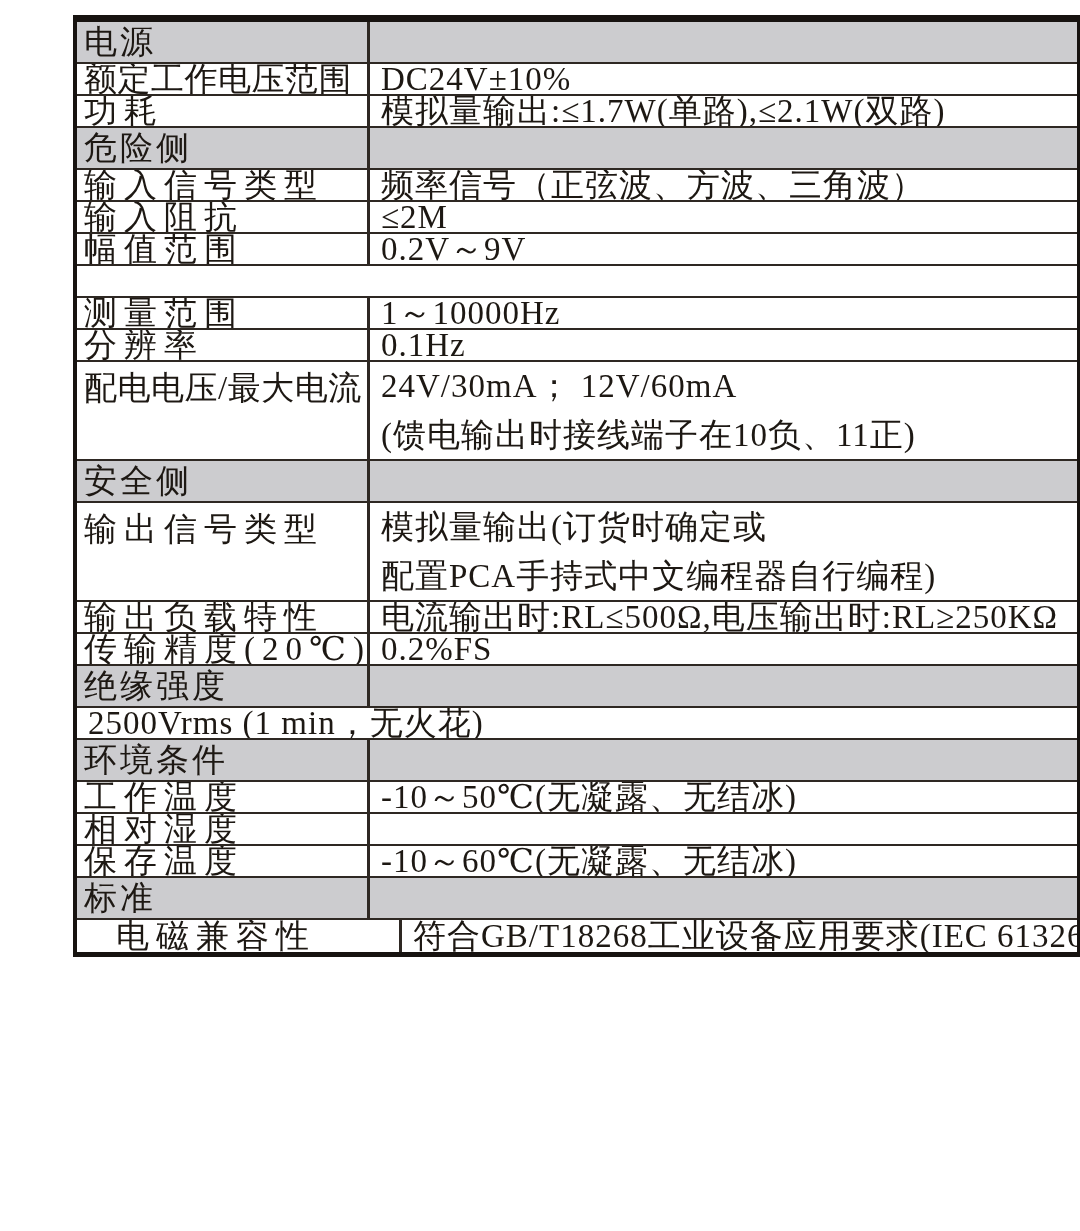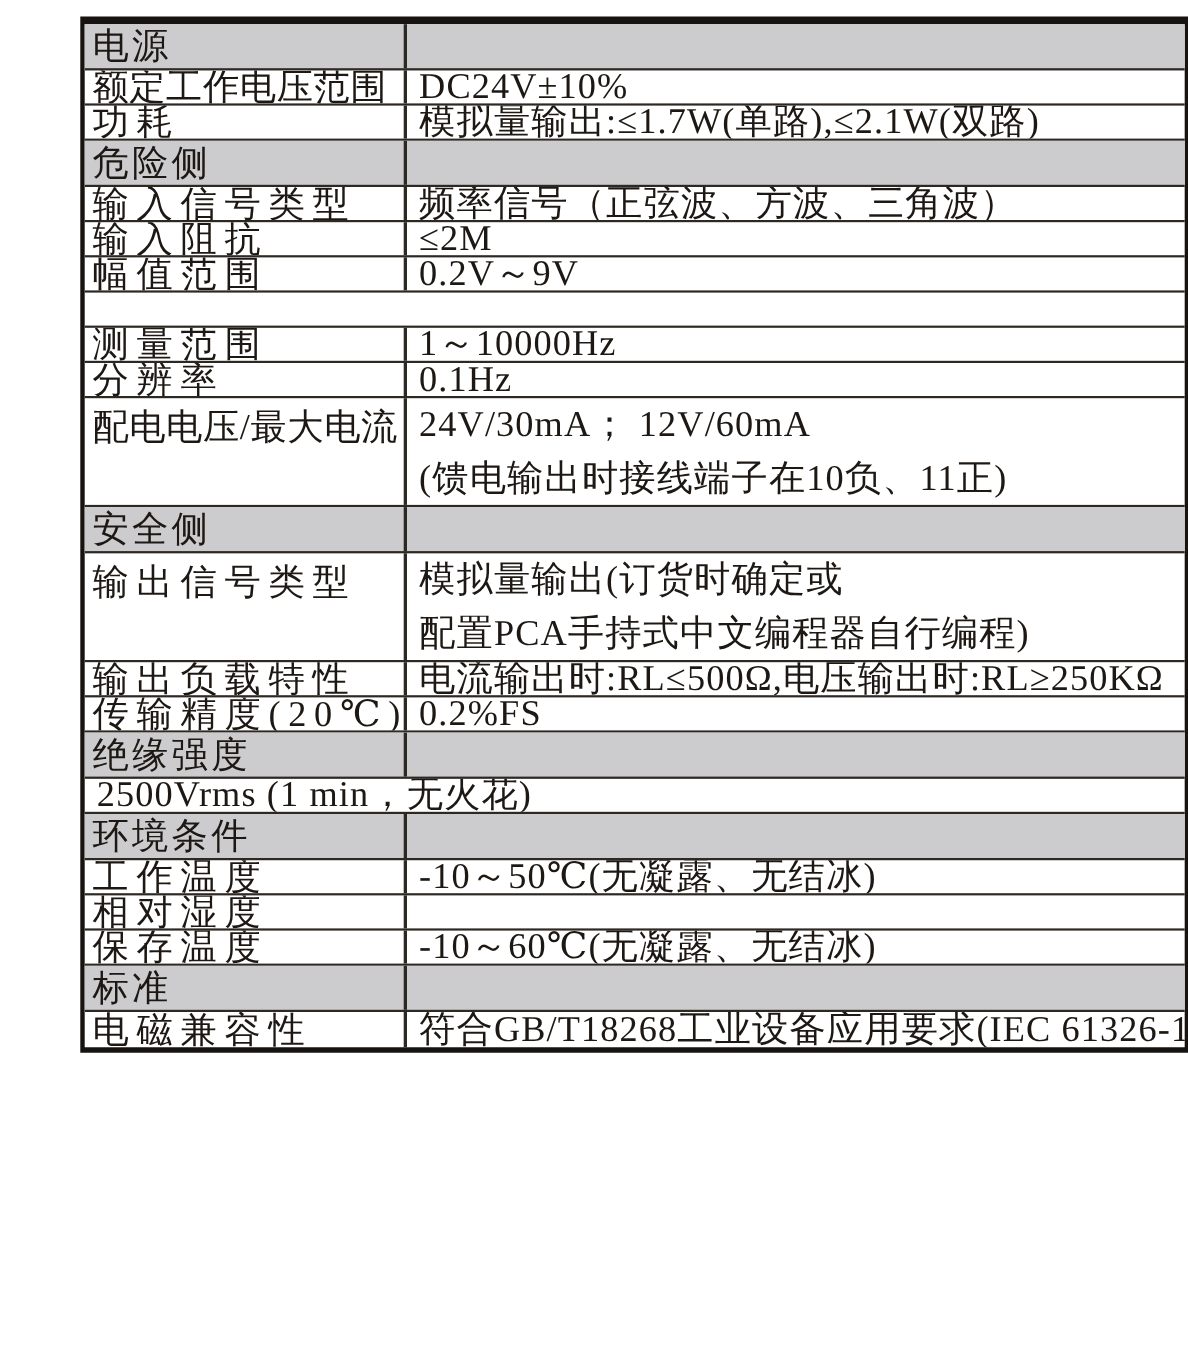--- a/index.html
+++ b/index.html
@@ -14,21 +14,21 @@
     font-family:"Liberation Serif","DejaVu Serif",serif;
     color:var(--text-color);
   }
   .spec-table{
     position:absolute;left:35px;top:15px;width:1009px;
     border-style:solid;border-color:var(--border-color);
     border-width:7px 5px 5px 4px;
     background:#ffffff;box-sizing:border-box;margin-left:38px;
   }
   .row{display:flex;box-sizing:border-box;border-bottom:2px solid var(--inner-line);}
-  .row:last-child{border-bottom:none;}
+  .row:last-child{border-bottom:none;padding-left:32px;}
   .row.data{height:32px;}
   .row.data.double{height:99px;}
   .row.section{height:42px;background:var(--section-bg);}
   .cell{box-sizing:border-box;overflow:hidden;}
   .cell.label{
     flex:0 0 293px;width:293px;
     border-right:3px solid var(--inner-line);
     display:flex;align-items:center;
     padding-left:7px;font-size:33px;letter-spacing:7px;
     white-space:nowrap;

